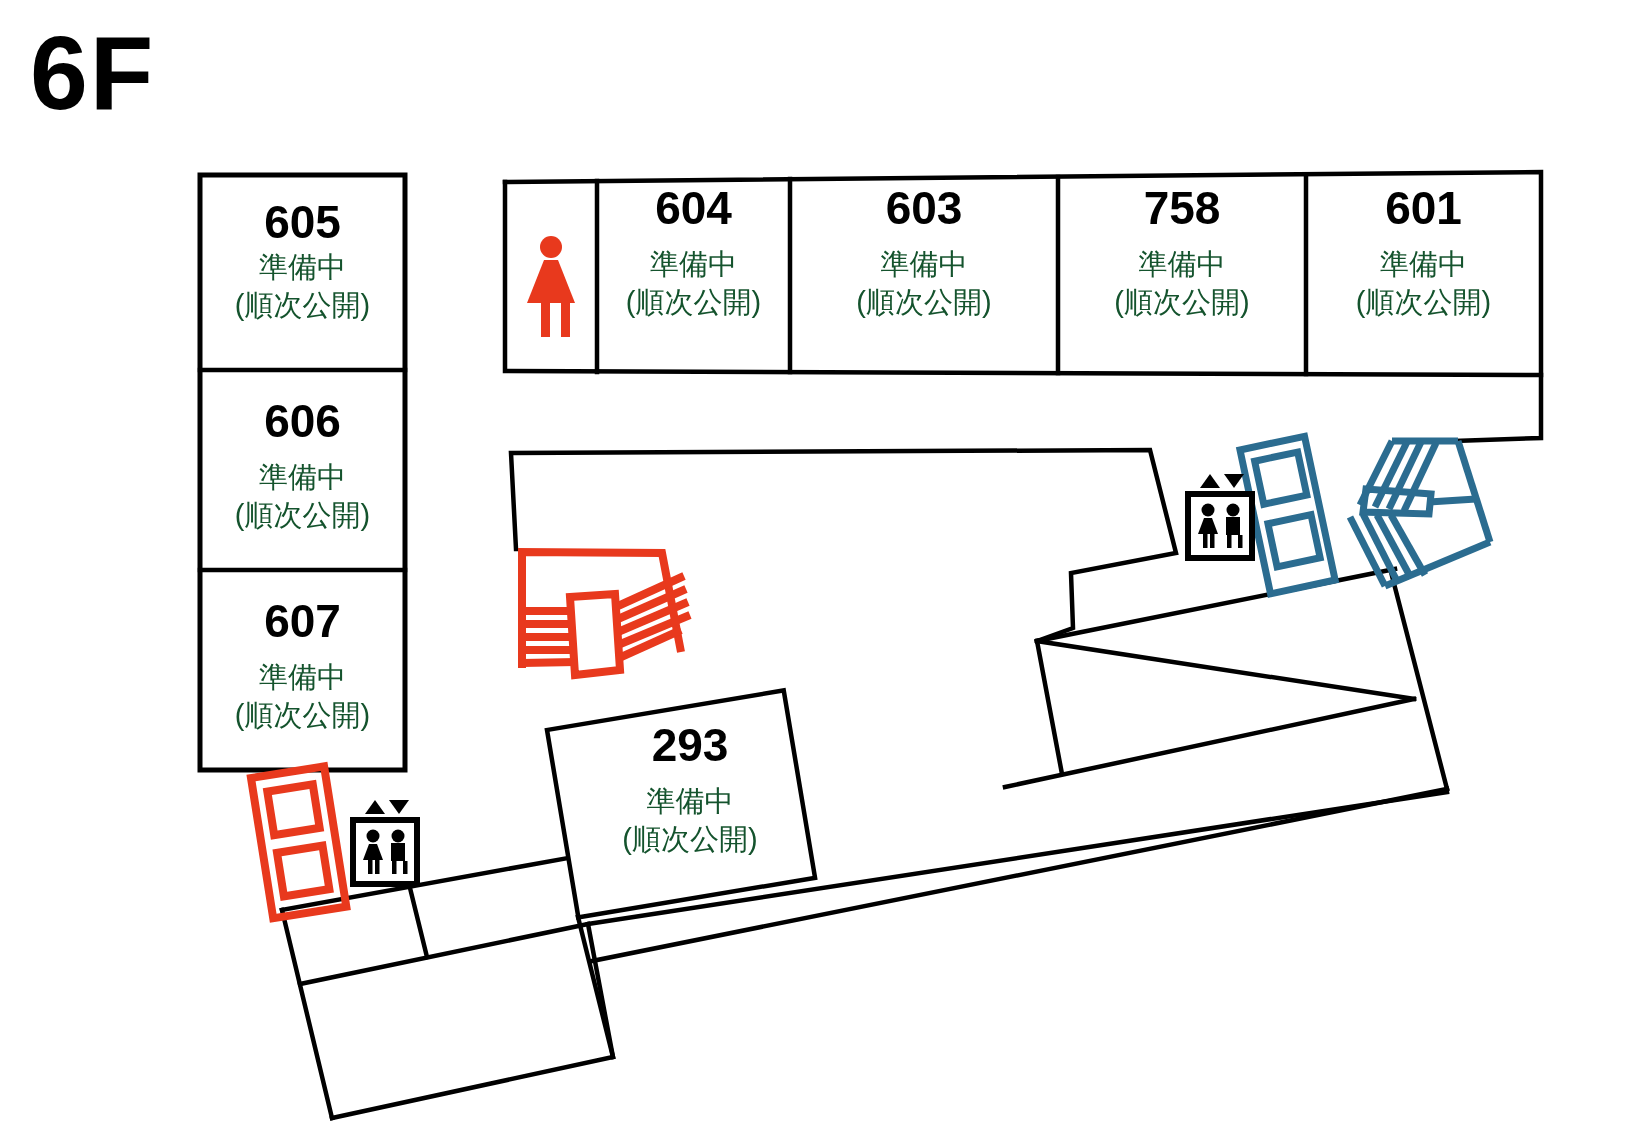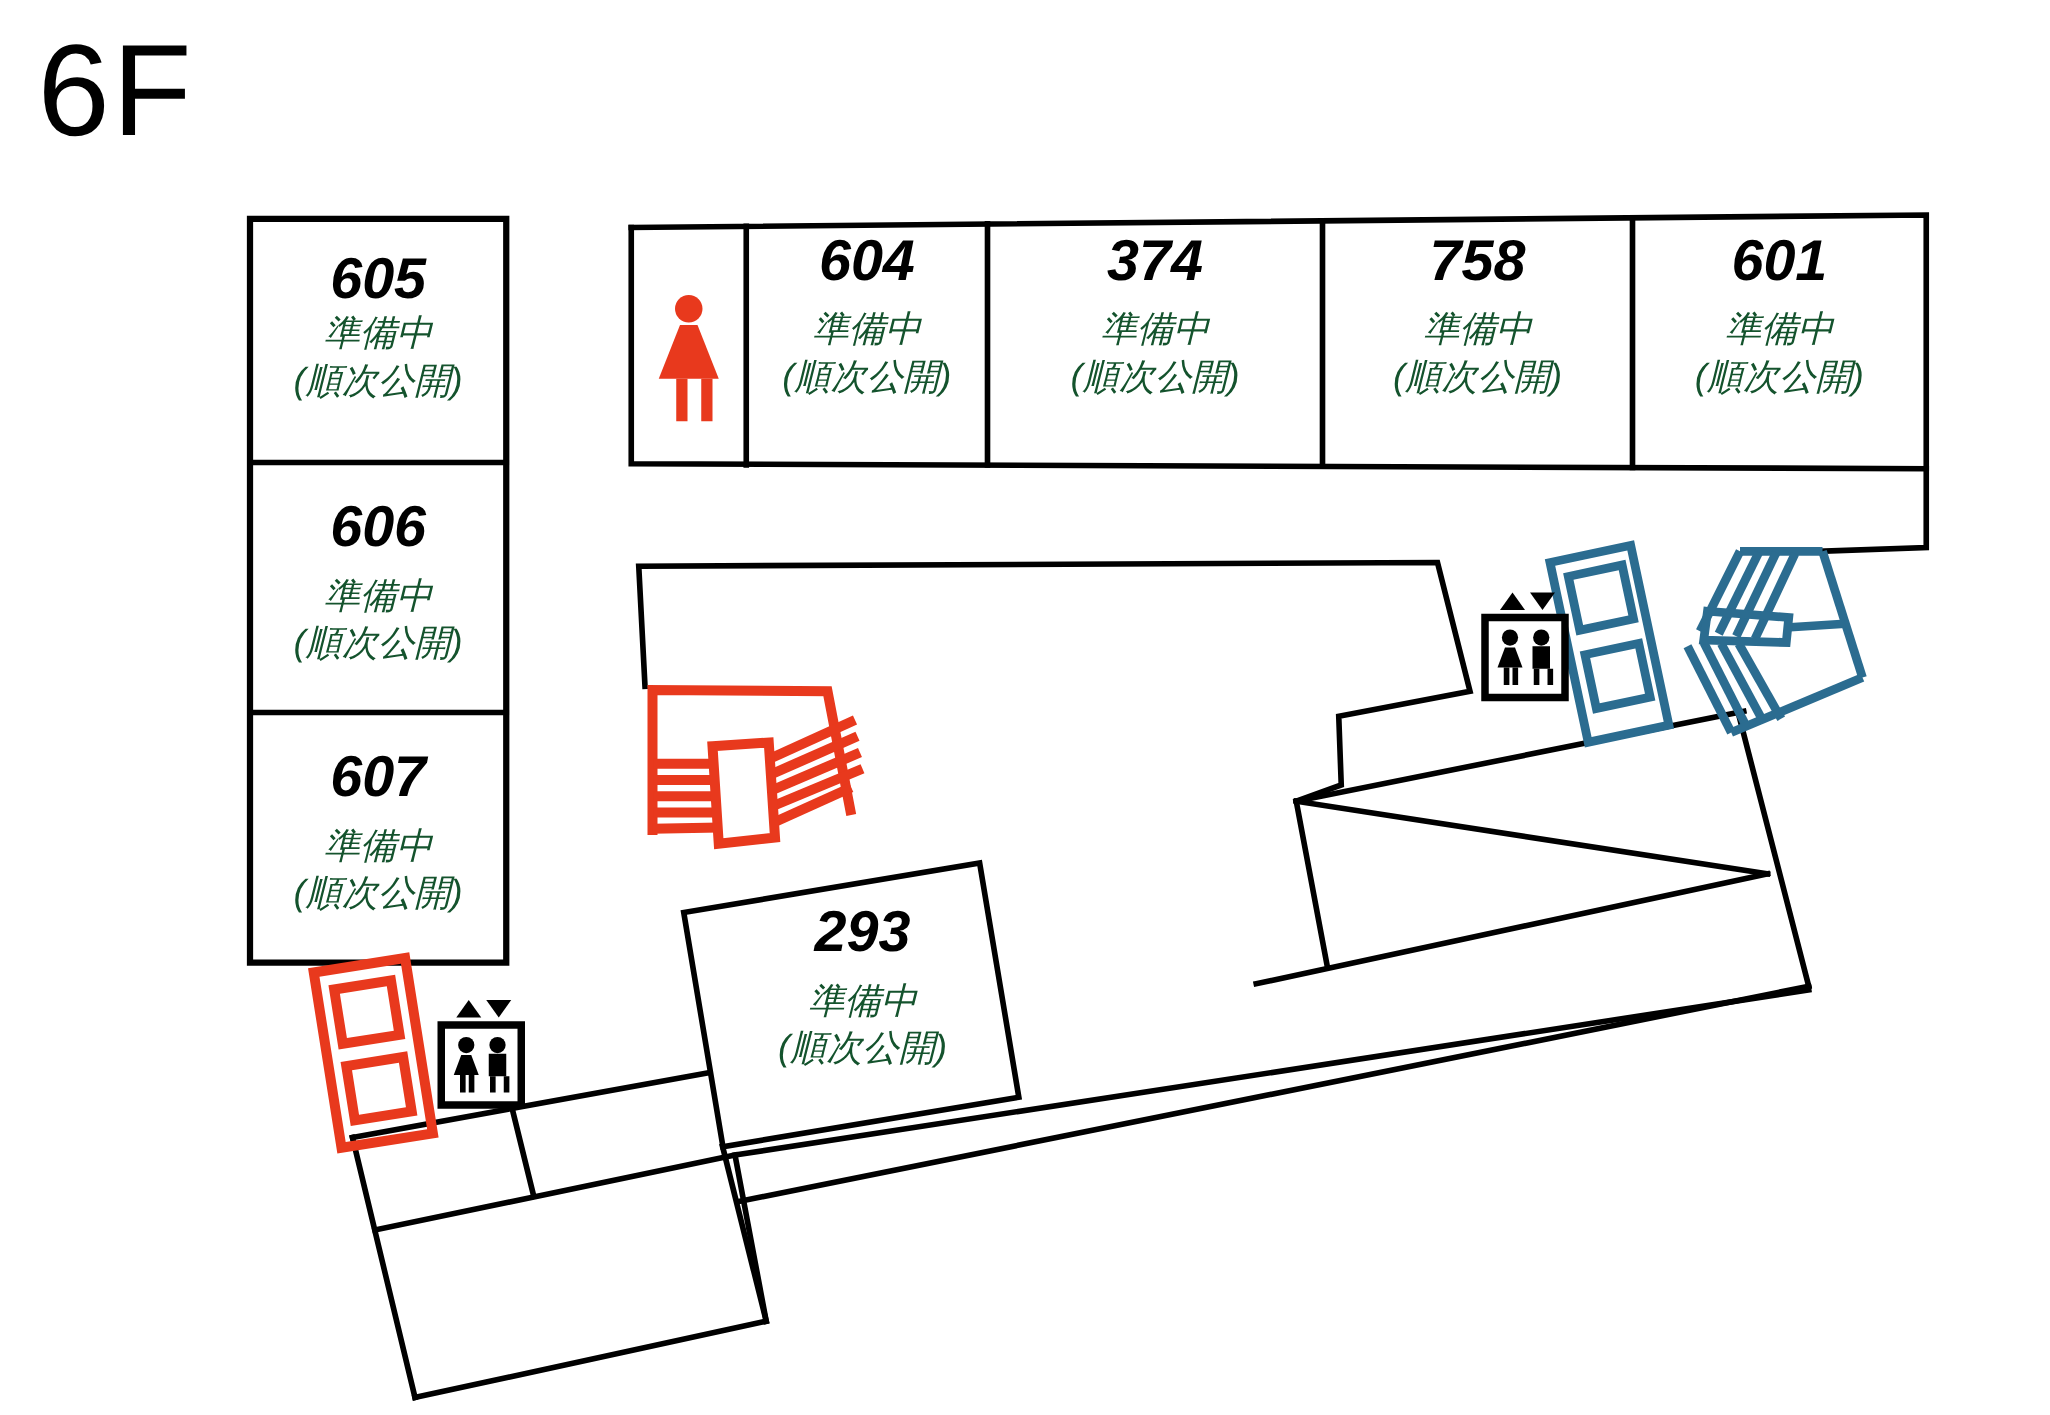--- a/index.html
+++ b/index.html
@@ -1,30 +1,30 @@
 <!DOCTYPE html>
 <html style="--color-red: #e8391d; --color-blue: #2b6c90; --color-outline: #000000;"><head>
 <meta charset="utf-8">
 <style>
   html,body{margin:0;padding:0;background:#ffffff;}
   #stage{position:relative;width:1640px;height:1132px;background:#fff;overflow:hidden;
          font-family:"Liberation Sans","DejaVu Sans",sans-serif;color:#111;}
-  #floor-title{position:absolute;left:30px;top:14px;font-size:104px;font-weight:400;
+  #floor-title{position:absolute;left:30px;top:14px;font-size:104px;font-weight:700;
                letter-spacing:2px;color:#000;}
   svg{position:absolute;left:0;top:0;}
   .blk{stroke:#000;fill:none;stroke-width:4.5;stroke-linejoin:miter;stroke-linecap:square;}
   .blk-thick{stroke:#000;fill:none;stroke-width:5;}
   .whitefill{fill:#fff;}
   .stroke-red{stroke:var(--color-red);fill:none;stroke-width:8;stroke-linecap:butt;}
   .fill-red{fill:var(--color-red);stroke:none;}
   .stroke-blue{stroke:var(--color-blue);fill:none;stroke-width:7;stroke-linecap:butt;}
   .elev-box{fill:#fff;stroke:#000;stroke-width:6;}
   .fill-blk{fill:#000;stroke:none;}
   .room-label{position:absolute;display:flex;flex-direction:column;align-items:center;
-              text-align:center;pointer-events:none;font-style:italic;}
+              text-align:center;pointer-events:none;}
   .room-label .num{font-size:46px;font-weight:700;line-height:1.15;color:#000;}
   .room-label .st{font-size:29px;line-height:1.3;color:#14532d;}
   .room-label.tall .num{margin-bottom:11px;text-align:center;}
 </style>
 </head>
 <body>
 
 <div id="stage">
 
   <div id="floor-title">6F</div>
@@ -159,21 +159,21 @@
     <span class="st">準備中</span>
     <span class="st">(順次公開)</span>
   </div>
 
   <div class="room-label tall" style="left:597px;top:182px;width:193px;">
     <span class="num">604</span>
     <span class="st">準備中</span>
     <span class="st">(順次公開)</span>
   </div>
   <div class="room-label tall" style="left:790px;top:182px;width:268px;">
-    <span class="num">374</span>
+    <span class="num">603</span>
     <span class="st">準備中</span>
     <span class="st">(順次公開)</span>
   </div>
   <div class="room-label tall" style="left:1058px;top:182px;width:248px;">
     <span class="num">758</span>
     <span class="st">準備中</span>
     <span class="st">(順次公開)</span>
   </div>
   <div class="room-label tall" style="left:1306px;top:182px;width:235px;">
     <span class="num">601</span>

